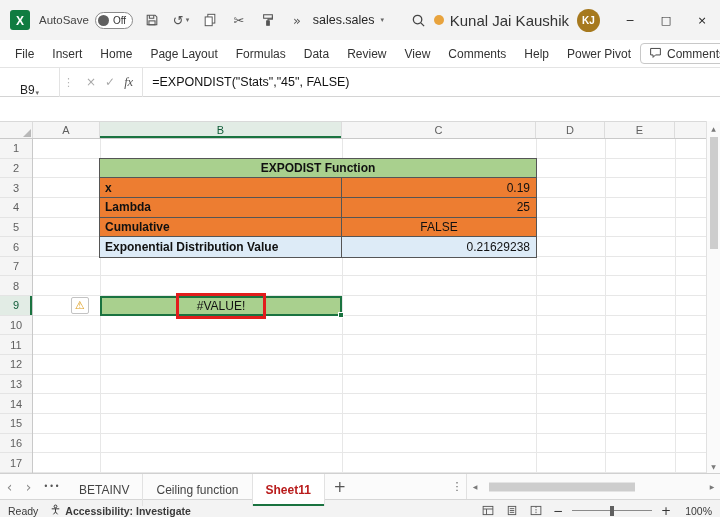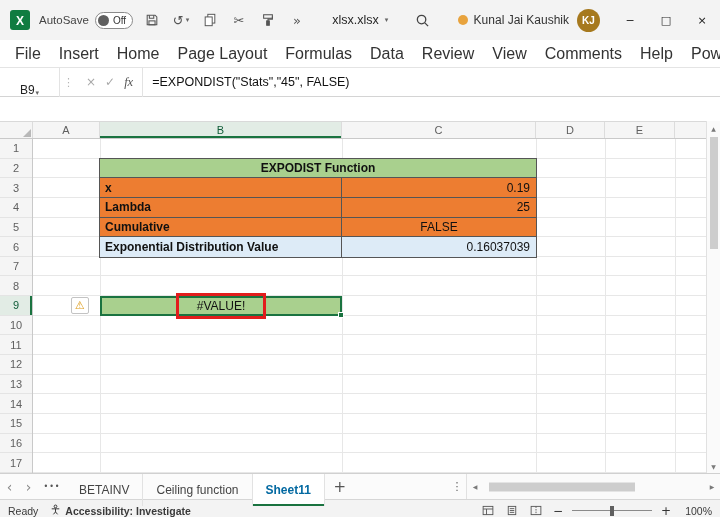--- a/index.html
+++ b/index.html
@@ -19,27 +19,27 @@
   .as-knob{width:11px;height:11px;border-radius:50%;background:#5f5f5f}
   .as-state{font-size:10px;color:#333}
   .tb-icon{min-width:20px;height:24px;display:flex;align-items:center;justify-content:center;color:#555;font-size:13px;cursor:default}
   .undo-wrap{gap:2px}
   .caret{font-size:7px;color:#666;line-height:1}
   .tb-center{flex:1;display:flex;align-items:center;justify-content:center;gap:6px}
   .doc-title{font-size:12.5px;color:#262626}
   .tb-center .tb-icon{margin-left:18px}
   .tb-right{display:flex;align-items:center;flex:none}
   .presence{width:10px;height:10px;border-radius:50%;background:#e8a33d;margin-right:6px}
-  .user-name{font-size:12px;color:#333;margin-right:8px;white-space:nowrap}
+  .user-name{font-size:15px;color:#333;margin-right:8px;white-space:nowrap}
   .avatar{width:23px;height:23px;border-radius:50%;background:var(--avatar-gold,#a6791e);color:#fff;font-size:10px;font-weight:bold;display:flex;align-items:center;justify-content:center;margin-right:12px}
   .win-btn{width:36px;height:40px;display:flex;align-items:center;justify-content:center;font-size:11px;color:#222}
 
   
   .ribbon{height:28px;background:#fff;border-bottom:1px solid #e4e4e4;display:flex;align-items:center;padding:0 6px}
-  .rtab{padding:0 9px;font-size:16px;color:#333;line-height:28px;white-space:nowrap}
+  .rtab{padding:0 9px;font-size:12px;color:#333;line-height:28px;white-space:nowrap}
   .ribbon-right{margin-left:auto;display:flex;align-items:center;gap:8px;padding-right:4px}
   .comments-btn{display:flex;align-items:center;gap:5px;border:1px solid #c8c8c8;border-radius:4px;height:21px;padding:0 8px;font-size:12px;color:#333;background:#fff}
 
   
   .formulabar{height:29px;background:#fff;border-bottom:1px solid #d4d4d4;display:flex;align-items:center}
   .namebox{width:60px;height:29px;display:flex;align-items:flex-end;padding:0 20px;font-size:12px;color:#222;border-right:1px solid #e3e3e3}
   .namebox .caret{margin-left:auto}
   .fb-dots{color:#b5b5b5;font-size:11px;padding:0 3px}
   .fb-tools{display:flex;align-items:center;gap:9px;padding:0 9px;border-right:1px solid #e3e3e3;height:29px}
   .fb-x,.fb-check{font-size:12px;color:#a8a8a8}
@@ -89,21 +89,21 @@
   .vs-arrow{height:14px;width:100%;display:flex;align-items:center;justify-content:center;font-size:6px;color:#7a7a7a}
   .vs-thumb{width:8px;height:112px;background:#cdcdcd;margin-top:2px}
   .vs-bottom{margin-top:auto}
 
   
   .sheetbar{height:26px;background:#fbfbfb;border-top:1px solid #d0d0d0;display:flex;align-items:stretch;font-size:12px;color:#444}
   .sb-nav{width:19px;display:flex;align-items:center;justify-content:center;color:#8a8a8a;font-size:14px}
   .sb-more{width:28px;display:flex;align-items:center;justify-content:center;color:#555;font-size:8px;letter-spacing:1px}
   .stab{display:flex;align-items:center;padding:16px 13px;border-right:1px solid #e2e2e2;white-space:nowrap}
   .stab:first-of-type{border-left:1px solid #e2e2e2}
-  .stab.active{background:#fff;font-weight:bold;color:#0369a1;box-shadow:inset 0 -2px 0 var(--selection-green,#1a7340)}
+  .stab.active{background:#fff;font-weight:bold;color:#b91c1c;box-shadow:inset 0 -2px 0 var(--selection-green,#1a7340)}
   .sb-add{width:30px;display:flex;align-items:center;justify-content:center;font-size:15px;color:#555}
   .sb-spacer{flex:1}
   .sb-vdots{width:18px;display:flex;align-items:center;justify-content:center;color:#666;font-size:11px}
   .hscroll{width:254px;border-left:1px solid #e1e1e1;background:#fafafa;display:flex;align-items:center;position:relative}
   .hs-arrow{width:16px;display:flex;justify-content:center;font-size:6px;color:#7a7a7a}
   .hs-arrow.right{margin-left:auto}
   .hs-thumb{position:absolute;left:22px;top:50%;transform:translateY(-50%);width:146px;height:9px;background:#cdcdcd}
 
   
   .statusbar{height:22px;background:#f3f3f3;border-top:1px solid #d6d6d6;display:flex;align-items:center;padding:4px 8px;font-size:10.5px;color:#3a3a3a;gap:12px}
@@ -157,21 +157,21 @@
         <svg width="14" height="14" viewBox="0 0 16 16" fill="none" stroke="#555" stroke-width="1.2">
             <rect x="3" y="2" width="10" height="4"></rect>
             <path d="M13 4v3H8v2"></path>
             <rect x="6.5" y="9" width="3" height="5" fill="#555"></rect>
           </svg>
       </span>
       <span class="tb-icon glyph">»</span>
     </div>
 
     <div class="tb-center">
-      <span class="doc-title">xlsx.xlsx</span>
+      <span class="doc-title">sales.sales</span>
       <span class="glyph caret">▾</span>
       <span class="tb-icon">
         <svg width="15" height="15" viewBox="0 0 16 16">
             <circle cx="7" cy="7" r="4.5" fill="none" stroke="#444" stroke-width="1.4"></circle>
             <line x1="10.5" y1="10.5" x2="14" y2="14" stroke="#444" stroke-width="1.4"></line>
           </svg>
       </span>
     </div>
 
     <div class="tb-right">
@@ -292,21 +292,21 @@
           <div class="xt-row orange">
             <div class="xt-label">Lambda</div>
             <div class="xt-value">25</div>
           </div>
           <div class="xt-row orange">
             <div class="xt-label">Cumulative</div>
             <div class="xt-value center">FALSE</div>
           </div>
           <div class="xt-row blue">
             <div class="xt-label">Exponential Distribution Value</div>
-            <div class="xt-value">0.16037039</div>
+            <div class="xt-value">0.21629238</div>
           </div>
         </div>
 
         <div class="warnbtn">
           <span class="glyph">⚠</span>
         </div>
 
         <div class="b9">
           <div class="redbox">
             <span>#VALUE!</span>

